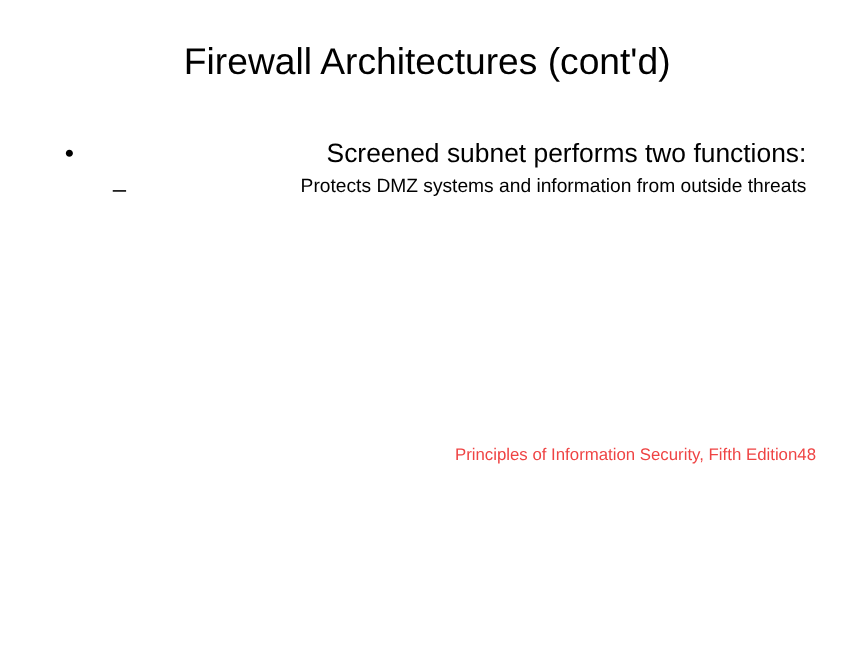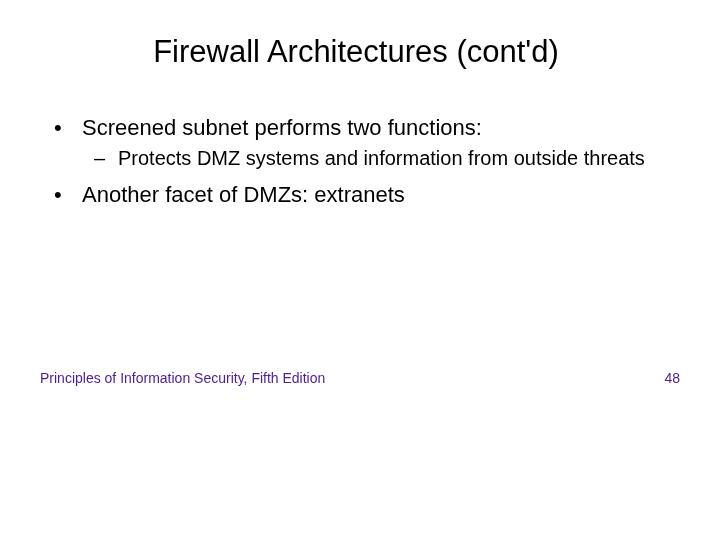--- a/index.html
+++ b/index.html
@@ -28,32 +28,33 @@
     line-height: 1.25;
   }
   ul.level1 {
     list-style: none;
     padding-left: 0;
   }
   ul.level1 > li {
     position: relative;
     padding-left: 42px;
     margin-bottom: 6px;
+    text-align: right;
   }
   ul.level1 > li::before {
     content: "•";
     position: absolute;
     left: 14px;
     top: 0;
     font-size: 22px;
   }
   ul.level2 {
     list-style: none;
     padding-left: 0;
-    font-size: 20px;
+    font-size: 16px;
     margin-top: 4px;
   }
   ul.level2 > li {
     position: relative;
     padding-left: 36px;
     margin-bottom: 4px;
   }
   ul.level2 > li::before {
     content: "–";
     position: absolute;
@@ -61,44 +62,41 @@
     top: 0;
     font-size: 20px;
   }
   .level1-gap { margin-top: 10px; }
   .footer {
     position: absolute;
     bottom: 22px;
     left: 40px;
     right: 40px;
     display: flex;
-    justify-content: space-between;
+    justify-content: flex-end;
     font-size: 14px;
-    color: #4c1d95;
+    color: #ef4444;
   }
 </style>
 </head>
 <body>
 
 <div class="slide">
   <h1 class="title">Firewall Architectures (cont'd)</h1>
 
   <div class="body-content">
     <ul class="level1">
       <li>
         <span>Screened subnet performs two functions:</span>
         <ul class="level2">
           <li>
             <span>Protects DMZ systems and information from outside threats</span>
           </li>
         </ul>
       </li>
-      <li class="level1-gap">
-        <span>Another facet of DMZs: extranets</span>
-      </li>
     </ul>
   </div>
 
   <div class="footer">
     <span>Principles of Information Security, Fifth Edition</span>
     <span>48</span>
   </div>
 </div>
 
 </body></html>

